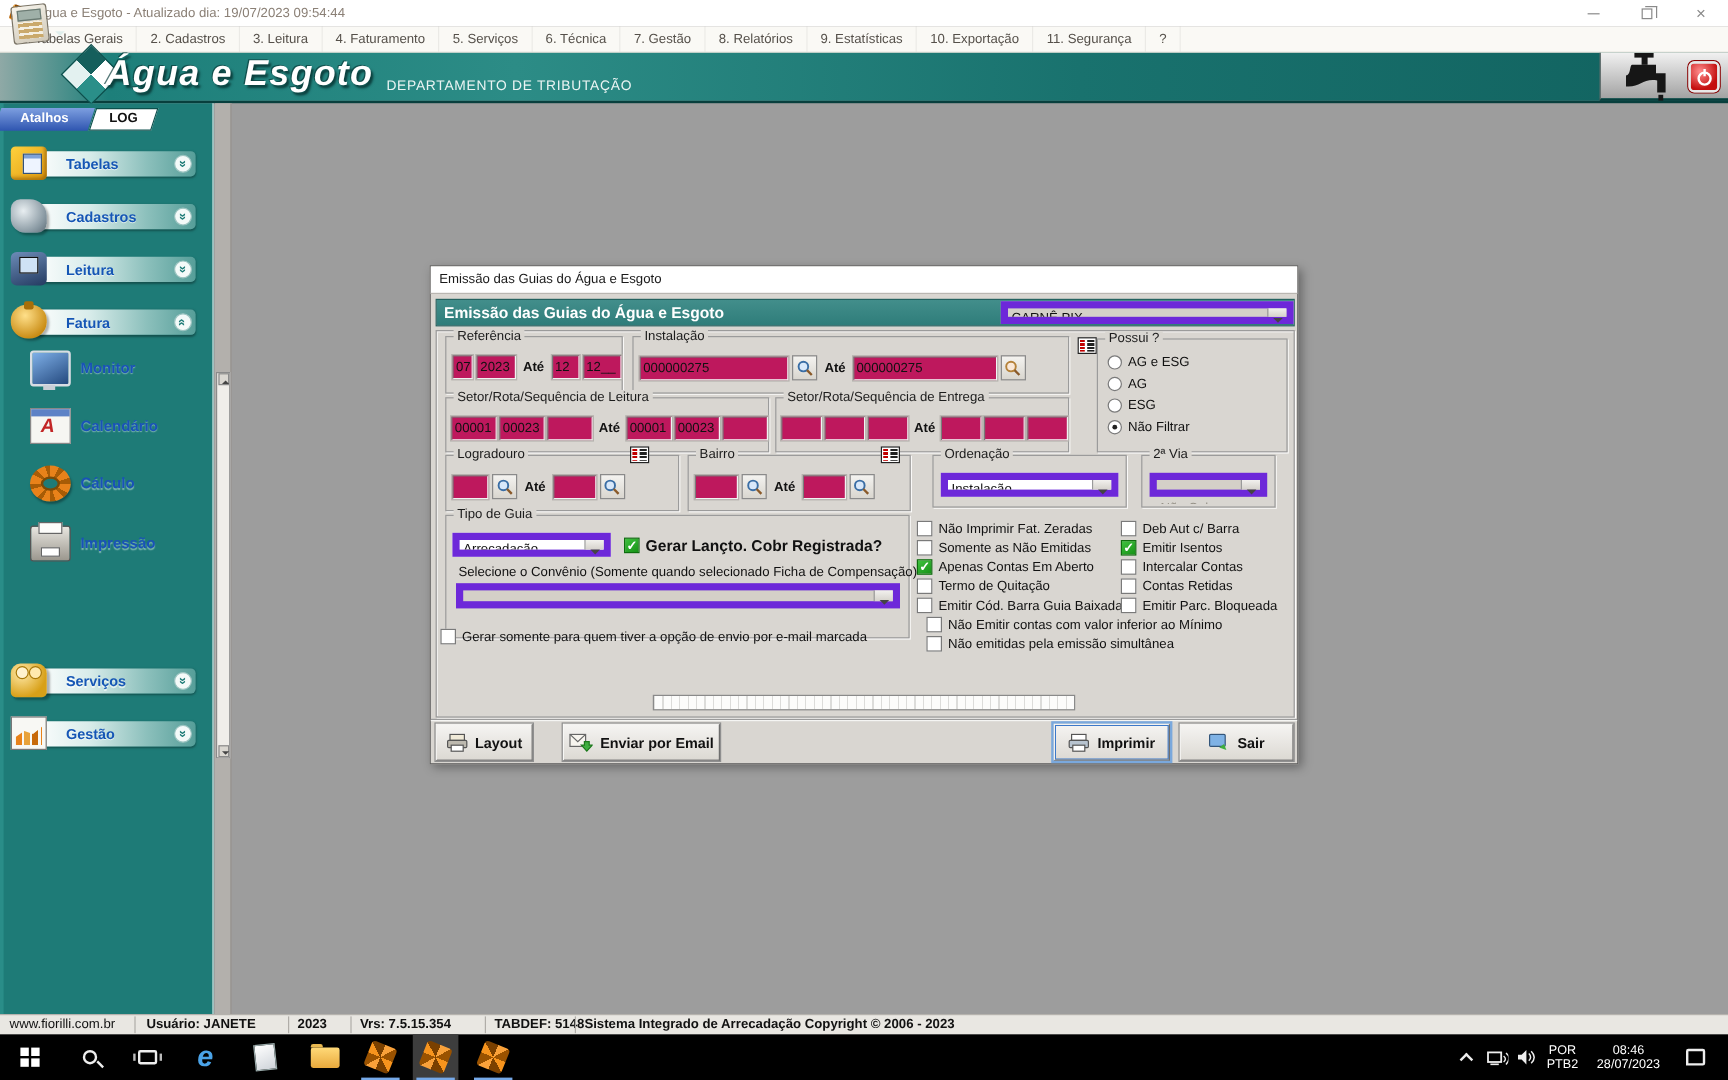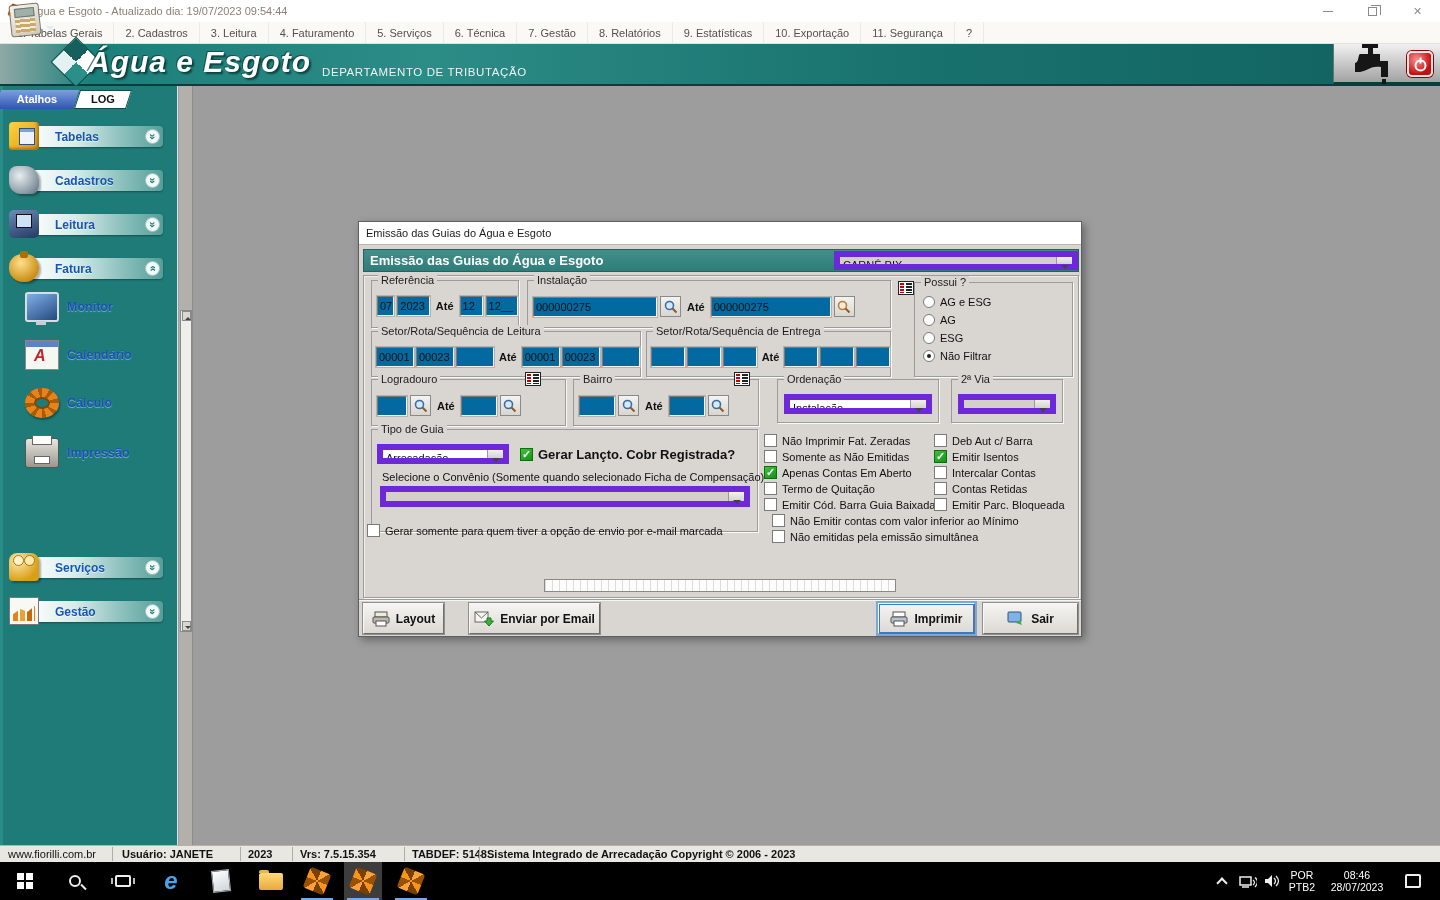--- a/index.html
+++ b/index.html
@@ -86,21 +86,21 @@
 
   
   .dialog { left:358px; top:221px; width:724px; height:416px; background:#d9d6d1; border:1px solid #5f5f5f; box-shadow:3px 3px 8px rgba(0,0,0,.35); }
   .dlg-titlebar { position:absolute; left:0; top:0; width:100%; height:23px; background:#ffffff; border-bottom:1px solid #b9b6b1; display:flex; align-items:center; padding-left:7px; font-size:11px; color:#1a1a1a; }
   .dlg-header { position:absolute; left:4px; top:27px; width:716px; height:23px; background:linear-gradient(180deg,#428e8b,#2f7d7a); border:1px solid #24615f; display:flex; align-items:center; }
   .dlg-header .htxt { color:#fff; font-weight:bold; font-size:13px; margin-left:6px; }
   .dlg-panel { position:absolute; left:4px; top:53px; width:716px; height:323px; border:1px solid #9b9b9b; box-shadow:1px 1px 0 rgba(255,255,255,.9),inset 1px 1px 0 rgba(255,255,255,.6); }
   .grp { position:absolute; border:1px solid #9b9b9b; box-shadow:1px 1px 0 rgba(255,255,255,.85); }
   .glabel { position:absolute; top:-7px; left:6px; background:#d9d6d1; padding:0 3px; font-size:11px; color:#1c1c1c; white-space:nowrap; }
   .frow { display:flex; align-items:center; gap:3px; padding:15px 0 0 5px; }
-  .fld { height:20px; background:#0369a1; border:1px solid; border-color:#7a7a7a #f2f2f2 #f2f2f2 #7a7a7a; outline:1px solid #b5b2ad; font-size:11px; color:#111; display:flex; align-items:center; padding-left:2px; overflow:hidden; white-space:nowrap; }
+  .fld { height:20px; background:#be185d; border:1px solid; border-color:#7a7a7a #f2f2f2 #f2f2f2 #7a7a7a; outline:1px solid #b5b2ad; font-size:11px; color:#111; display:flex; align-items:center; padding-left:2px; overflow:hidden; white-space:nowrap; }
   .ate { font-size:11px; font-weight:bold; color:#111; padding:0 3px; }
   .magbtn { width:21px; height:21px; background:linear-gradient(180deg,#f4f3f0,#d9d6cf); border:1px solid #8a8a8a; display:flex; align-items:center; justify-content:center; }
   .list-ico { position:absolute; width:16px; height:14px; background:#fff; border:1px solid #222; }
   .list-ico::before { content:""; position:absolute; left:1px; top:1px; bottom:1px; width:4px; background:repeating-linear-gradient(180deg,#c00000 0 2px,#fff 2px 3px); }
   .list-ico::after { content:""; position:absolute; left:7px; right:1px; top:1px; bottom:1px; background:repeating-linear-gradient(180deg,#222 0 2px,#fff 2px 3px); }
   .combo { display:flex; height:20px; background:#fff; border:6px solid #6d28d9; }
   .combo .cval { flex:1; font-size:11px; color:#111; padding:2px 3px; white-space:nowrap; overflow:hidden; }
   .combo .carr { width:16px; background:linear-gradient(180deg,#f2f1ee,#d5d2cb); border-left:1px solid #9a9a9a; position:relative; }
   .combo .carr::after { content:""; position:absolute; left:4px; top:8px; border:4px solid transparent; border-top-color:#444; }
   .combo.gray { background:#d4d0c8; }

